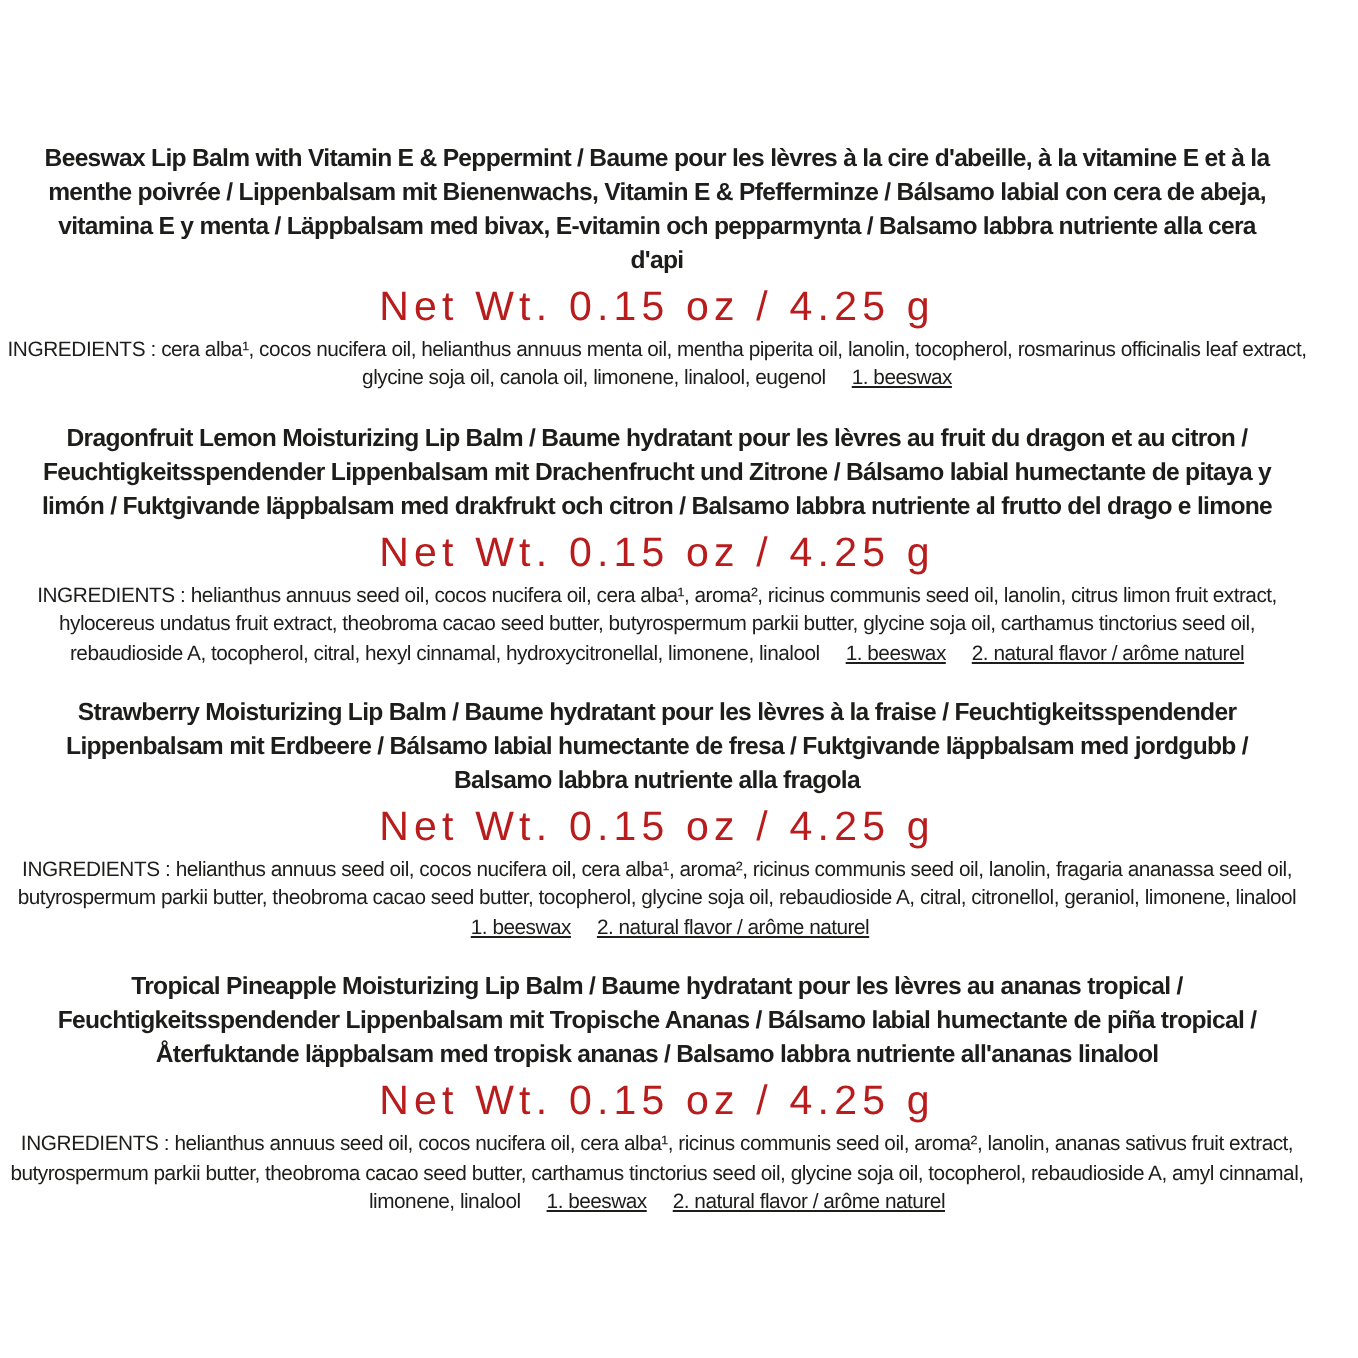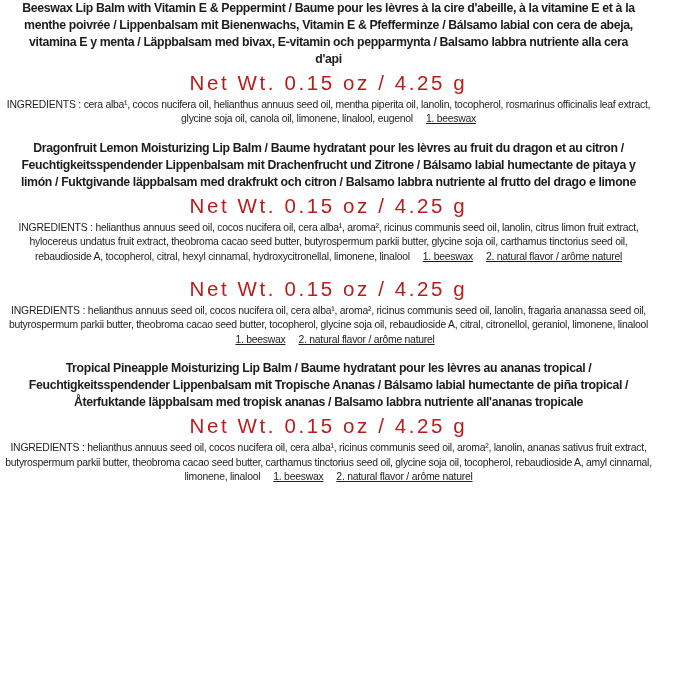--- a/index.html
+++ b/index.html
@@ -11,20 +11,21 @@
     width: 679px;
     height: 679px;
     overflow: hidden;
     font-family: "Liberation Sans", sans-serif;
     color: #1d1d1b;
   }
   .label-sheet {
     box-sizing: border-box;
     width: 657px;
     height: 679px;
+    padding-top: 71px;
     text-align: center;
   }
   .product-section {
     margin: 0 auto 13px auto;
   }
   .product-title {
     max-width: 622px;
     margin: 0 auto;
     font-size: 12.3px;
     font-weight: 700;
@@ -62,33 +63,34 @@
   }
 </style>
 </head>
 <body>
 
 <div class="label-sheet">
 
   <section class="product-section">
     <div class="product-title">Beeswax Lip Balm with Vitamin E &amp; Peppermint / Baume pour les lèvres à la cire d'abeille, à la vitamine E et à la menthe poivrée / Lippenbalsam mit Bienenwachs, Vitamin E &amp; Pfefferminze / Bálsamo labial con cera de abeja, vitamina E y menta / Läppbalsam med bivax, E-vitamin och pepparmynta / Balsamo labbra nutriente alla cera d'api</div>
     <div class="net-weight">Net Wt. 0.15 oz / 4.25 g</div>
-    <p class="ingredients"><span class="ingredients-label">INGREDIENTS :</span> <span>cera alba¹, cocos nucifera oil, helianthus annuus seed oil, mentha piperita oil, lanolin, tocopherol, rosmarinus officinalis leaf extract, glycine soja oil, canola oil, limonene, linalool, eugenol</span><span class="footnote">1. beeswax</span></p>
+    <p class="ingredients"><span class="ingredients-label">INGREDIENTS :</span> <span>cera alba¹, cocos nucifera oil, helianthus annuus menta oil, mentha piperita oil, lanolin, tocopherol, rosmarinus officinalis leaf extract, glycine soja oil, canola oil, limonene, linalool, eugenol</span><span class="footnote">1. beeswax</span></p>
   </section>
 
   <section class="product-section">
     <div class="product-title">Dragonfruit Lemon Moisturizing Lip Balm / Baume hydratant pour les lèvres au fruit du dragon et au citron / Feuchtigkeitsspendender Lippenbalsam mit Drachenfrucht und Zitrone / Bálsamo labial humectante de pitaya y limón / Fuktgivande läppbalsam med drakfrukt och citron / Balsamo labbra nutriente al frutto del drago e limone</div>
     <div class="net-weight">Net Wt. 0.15 oz / 4.25 g</div>
     <p class="ingredients"><span class="ingredients-label">INGREDIENTS :</span> <span>helianthus annuus seed oil, cocos nucifera oil, cera alba¹, aroma², ricinus communis seed oil, lanolin, citrus limon fruit extract, hylocereus undatus fruit extract, theobroma cacao seed butter, butyrospermum parkii butter, glycine soja oil, carthamus tinctorius seed oil, rebaudioside A, tocopherol, citral, hexyl cinnamal, hydroxycitronellal, limonene, linalool</span><span class="footnote">1. beeswax</span><span class="footnote">2. natural flavor / arôme naturel</span></p>
   </section>
 
   <section class="product-section">
+    <div class="product-title">Strawberry Moisturizing Lip Balm / Baume hydratant pour les lèvres à la fraise / Feuchtigkeitsspendender Lippenbalsam mit Erdbeere / Bálsamo labial humectante de fresa / Fuktgivande läppbalsam med jordgubb / Balsamo labbra nutriente alla fragola</div>
     <div class="net-weight">Net Wt. 0.15 oz / 4.25 g</div>
     <p class="ingredients"><span class="ingredients-label">INGREDIENTS :</span> <span>helianthus annuus seed oil, cocos nucifera oil, cera alba¹, aroma², ricinus communis seed oil, lanolin, fragaria ananassa seed oil, butyrospermum parkii butter, theobroma cacao seed butter, tocopherol, glycine soja oil, rebaudioside A, citral, citronellol, geraniol, limonene, linalool</span><span class="footnote">1. beeswax</span><span class="footnote">2. natural flavor / arôme naturel</span></p>
   </section>
 
   <section class="product-section">
-    <div class="product-title">Tropical Pineapple Moisturizing Lip Balm / Baume hydratant pour les lèvres au ananas tropical / Feuchtigkeitsspendender Lippenbalsam mit Tropische Ananas / Bálsamo labial humectante de piña tropical / Återfuktande läppbalsam med tropisk ananas / Balsamo labbra nutriente all'ananas tropicale</div>
+    <div class="product-title">Tropical Pineapple Moisturizing Lip Balm / Baume hydratant pour les lèvres au ananas tropical / Feuchtigkeitsspendender Lippenbalsam mit Tropische Ananas / Bálsamo labial humectante de piña tropical / Återfuktande läppbalsam med tropisk ananas / Balsamo labbra nutriente all'ananas linalool</div>
     <div class="net-weight">Net Wt. 0.15 oz / 4.25 g</div>
     <p class="ingredients"><span class="ingredients-label">INGREDIENTS :</span> <span>helianthus annuus seed oil, cocos nucifera oil, cera alba¹, ricinus communis seed oil, aroma², lanolin, ananas sativus fruit extract, butyrospermum parkii butter, theobroma cacao seed butter, carthamus tinctorius seed oil, glycine soja oil, tocopherol, rebaudioside A, amyl cinnamal, limonene, linalool</span><span class="footnote">1. beeswax</span><span class="footnote">2. natural flavor / arôme naturel</span></p>
   </section>
 
 </div>
 
 </body></html>

